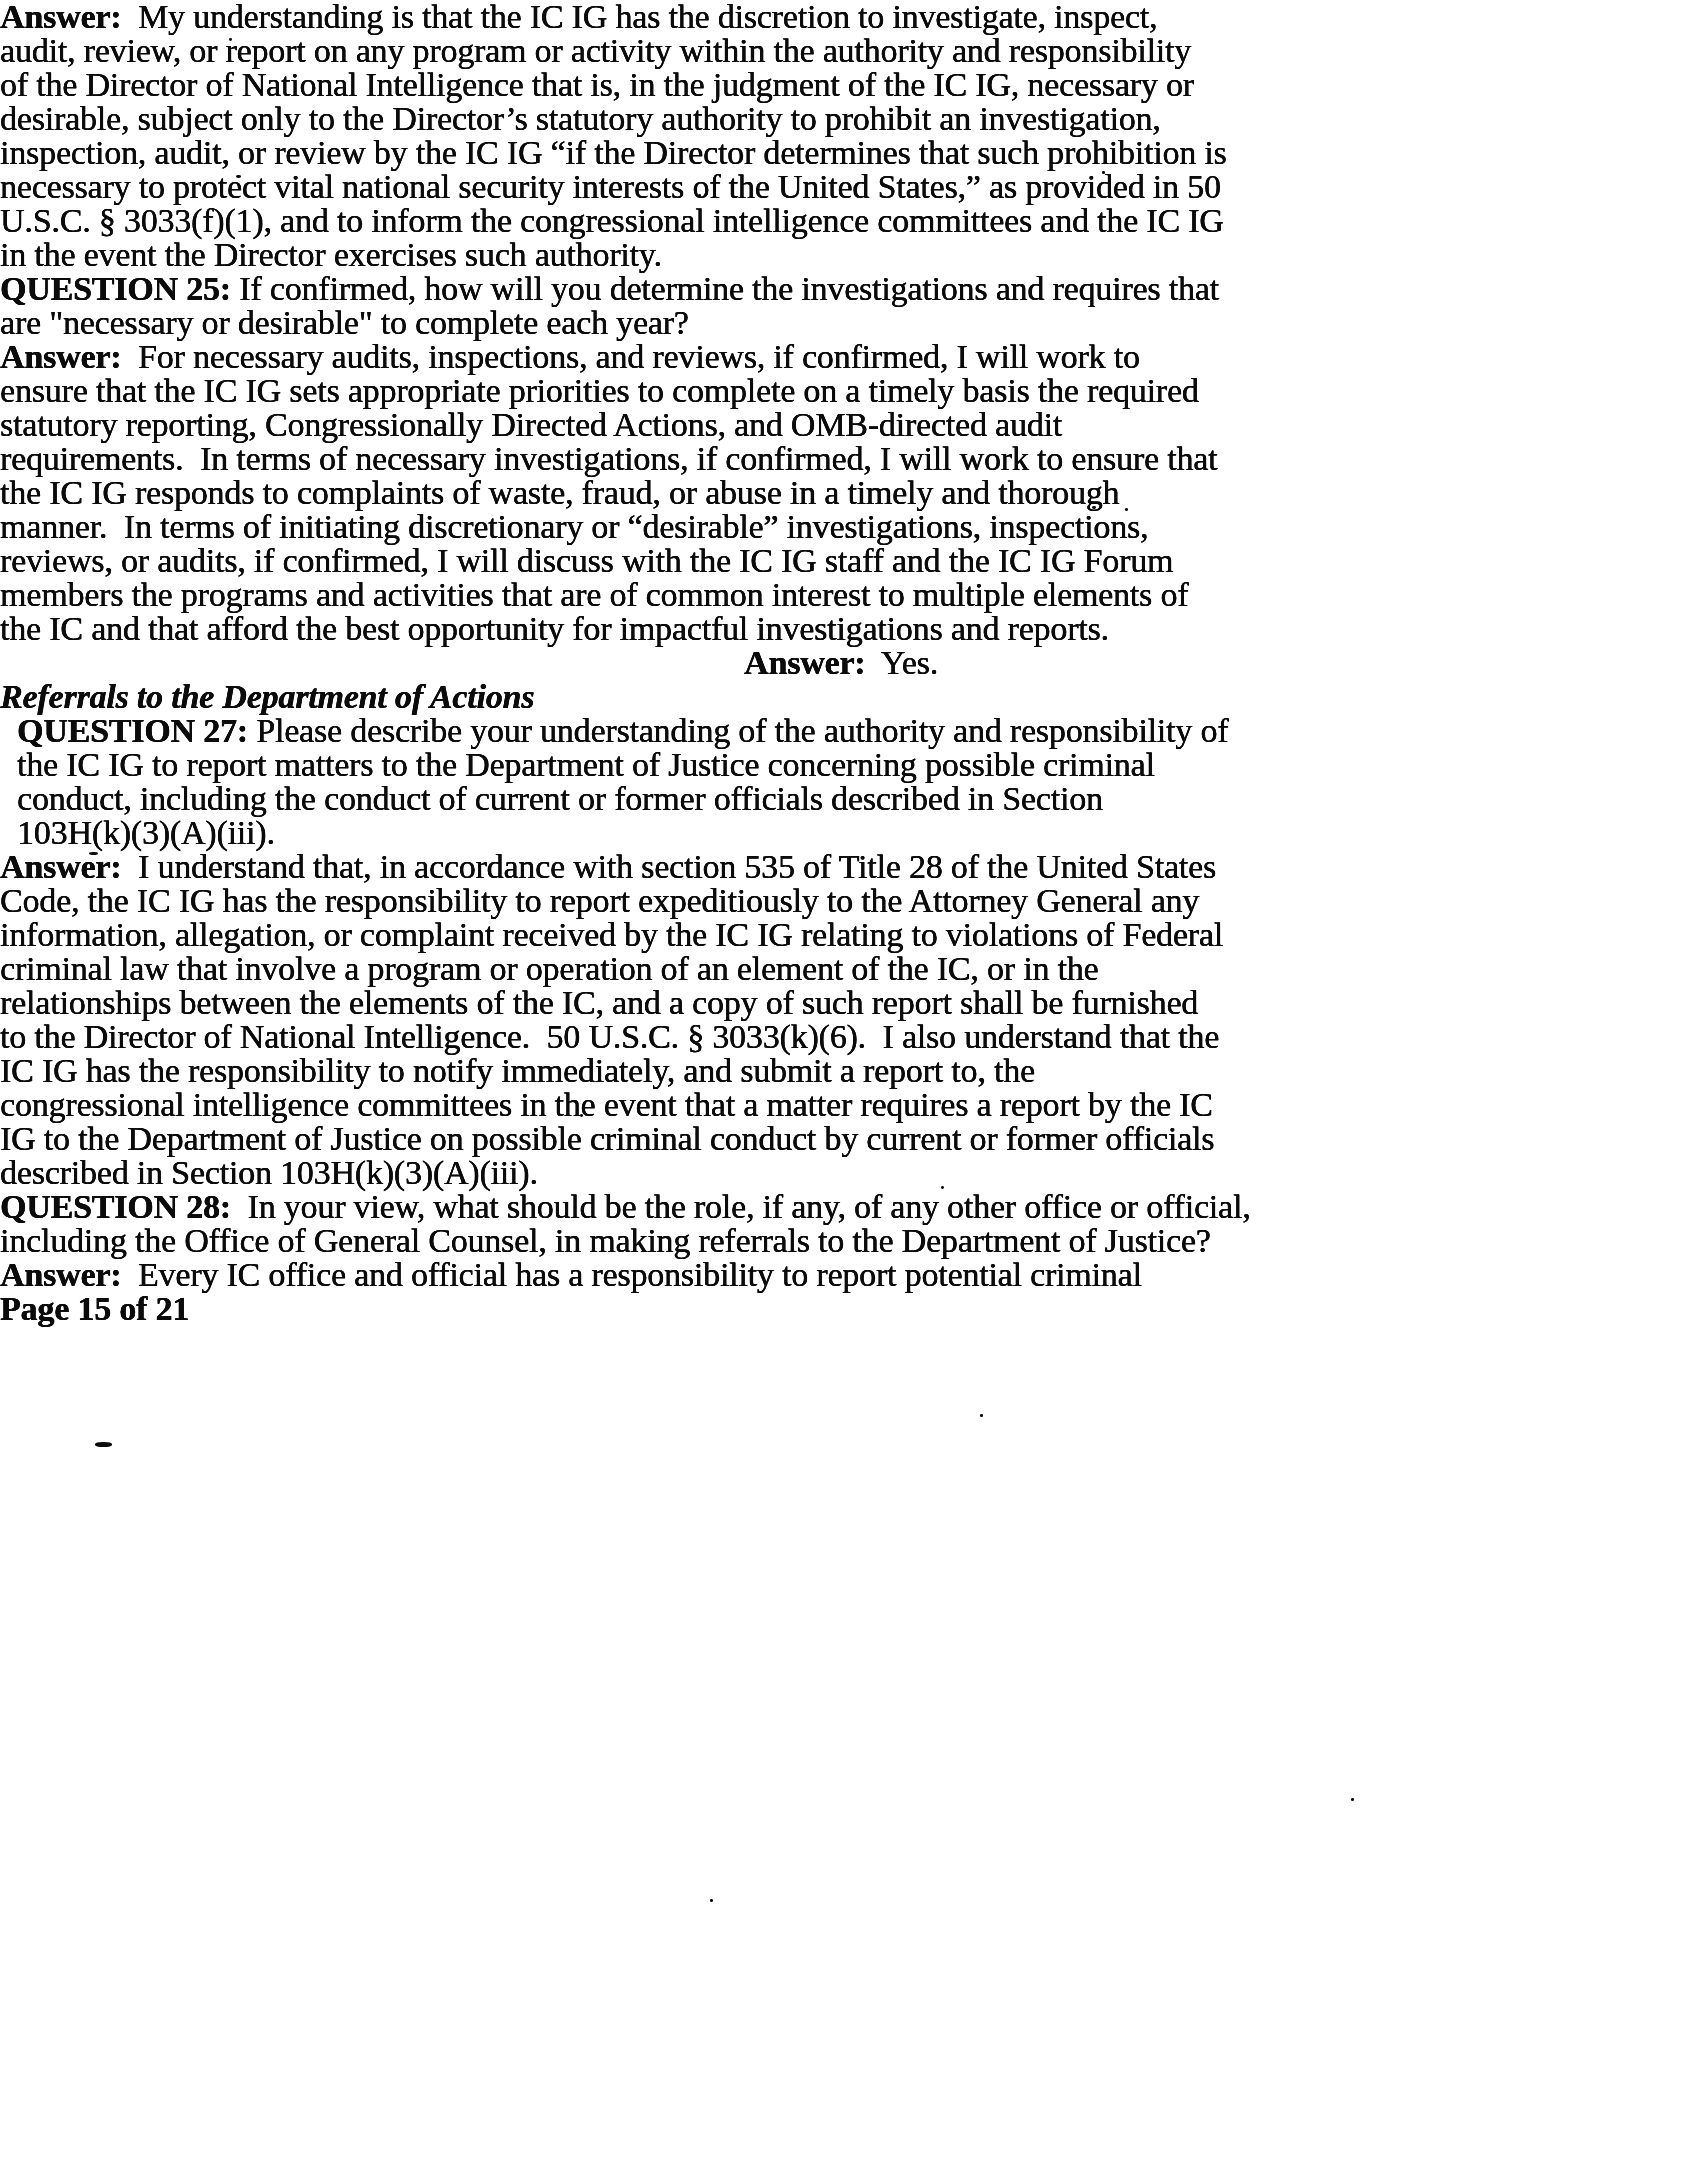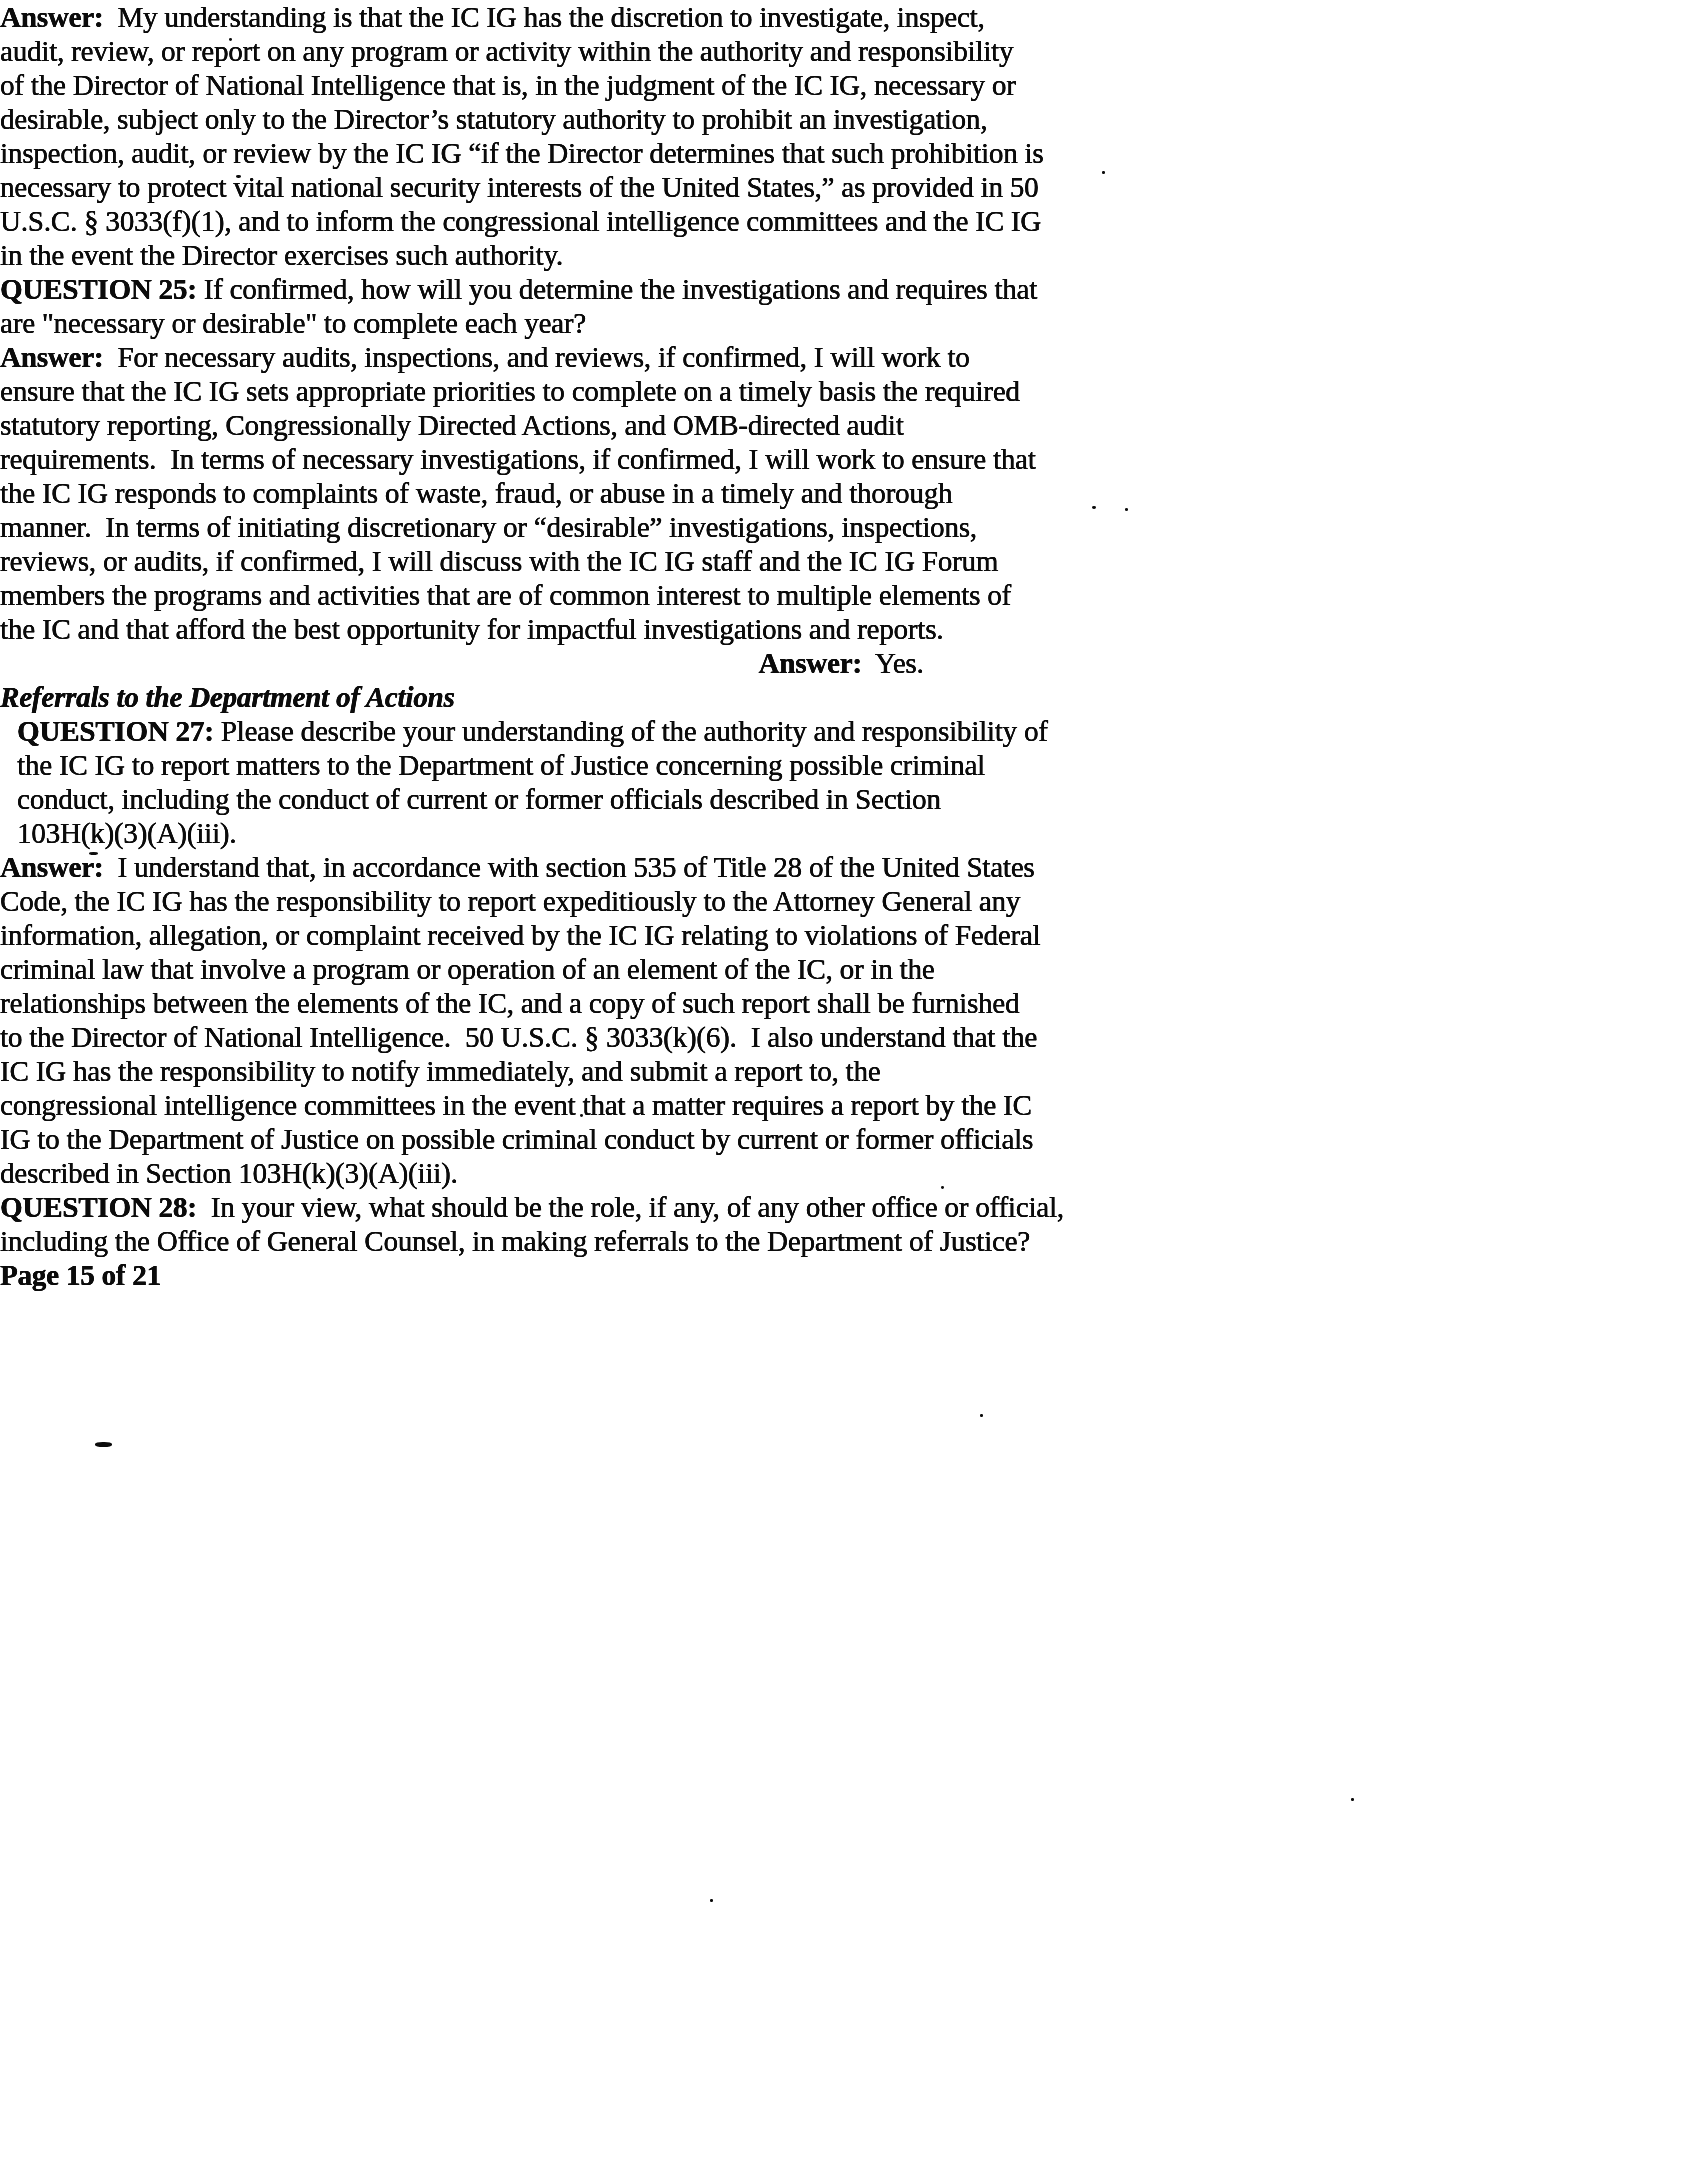--- a/index.html
+++ b/index.html
@@ -4,21 +4,21 @@
 <style>
   :root { --ink:#0b0b0b; --paper:#ffffff; }
   html,body { margin:0; padding:0; background:#888; }
   .page {
     position:relative;
     width:1682px; height:2183px;
     background:var(--paper);
     overflow:hidden;
     font-family:"Liberation Serif","DejaVu Serif",serif;
     color:var(--ink);
-    font-size:29px;
+    font-size:34px;
     letter-spacing:-0.2px;
     line-height:34px;
     text-shadow:0.3px 0 currentColor, 0 0.2px currentColor;
   }
   .page p { margin:0; white-space:pre; }
   .qblock   { margin-left:223px; }
   .ablock   { margin-left:292px; }
   .label    { font-weight:bold; }
   .heading  { margin-left:223px; font-weight:bold; font-style:italic; }
   .footer   { margin-left:737px; font-weight:bold; }
@@ -80,20 +80,21 @@
 relationships between the elements of the IC, and a copy of such report shall be furnished
 to the Director of National Intelligence.  50 U.S.C. § 3033(k)(6).  I also understand that the
 IC IG has the responsibility to notify immediately, and submit a report to, the
 congressional intelligence committees in the event that a matter requires a report by the IC
 IG to the Department of Justice on possible criminal conduct by current or former officials
 described in Section 103H(k)(3)(A)(iii).</span></p>
 
   <p class="qblock m-q28"><b class="label">QUESTION 28:</b><span>  In your view, what should be the role, if any, of any other office or official,
 including the Office of General Counsel, in making referrals to the Department of Justice?</span></p>
 
+  <p class="ablock m-a5"><b class="label">Answer:</b><span>  Every IC office and official has a responsibility to report potential criminal</span></p>
 
   <p class="footer m-f">Page 15 of 21</p>
 
 <div class="speck" style="left: 229px; top: 38px; width: 3.3px; height: 3.3px;"></div>
     <div class="speck" style="left: 236px; top: 175px; width: 4.6px; height: 3.3px;"></div>
     <div class="speck" style="left: 1102px; top: 171px; width: 2.7px; height: 2.7px;"></div>
     <div class="speck" style="left: 698px; top: 194px; width: 2.7px; height: 2.7px;"></div>
     <div class="speck" style="left: 1092px; top: 506px; width: 4px; height: 3.3px;"></div>
     <div class="speck" style="left: 1125px; top: 508px; width: 3.3px; height: 2.7px;"></div>
     <div class="speck" style="left: 89px; top: 852px; width: 9.3px; height: 3.3px;"></div>

